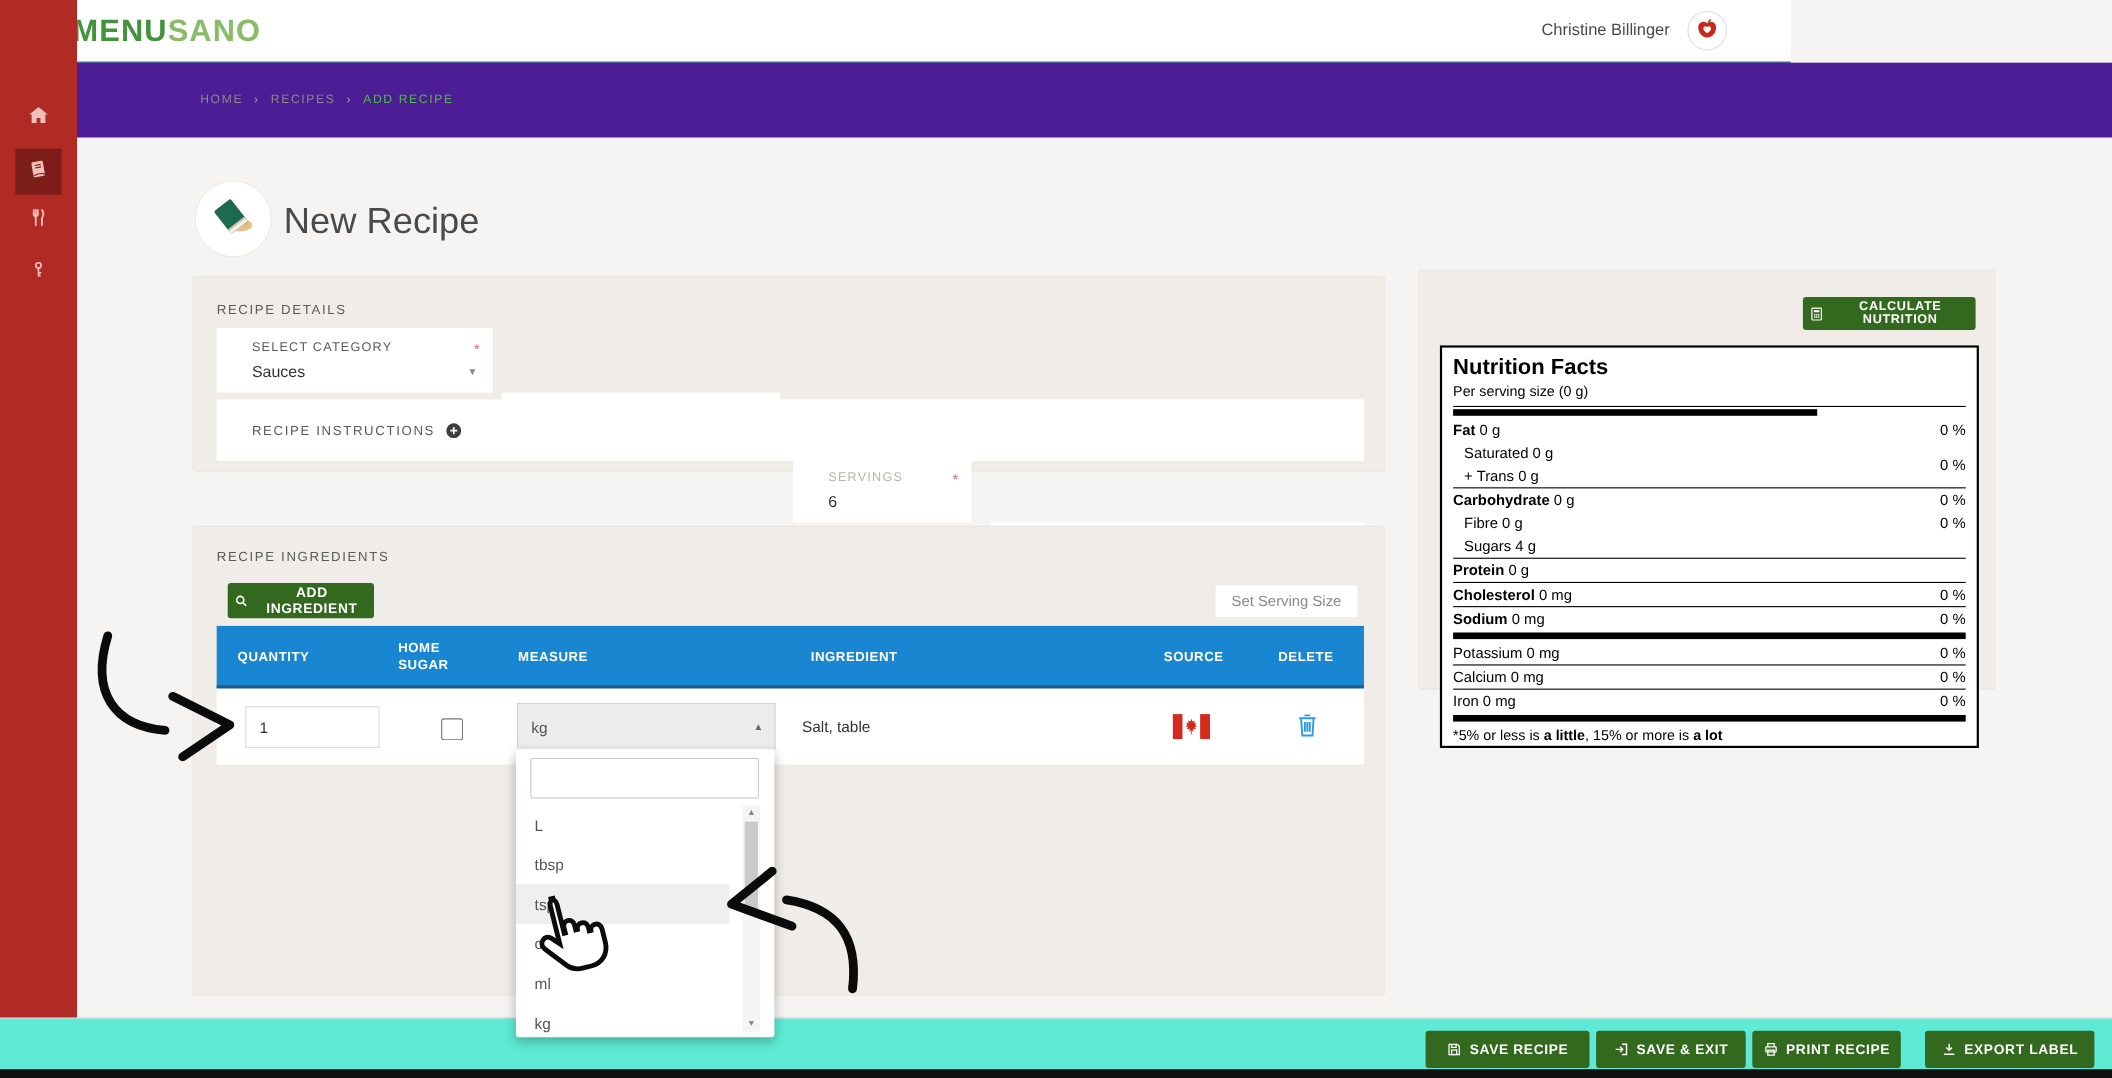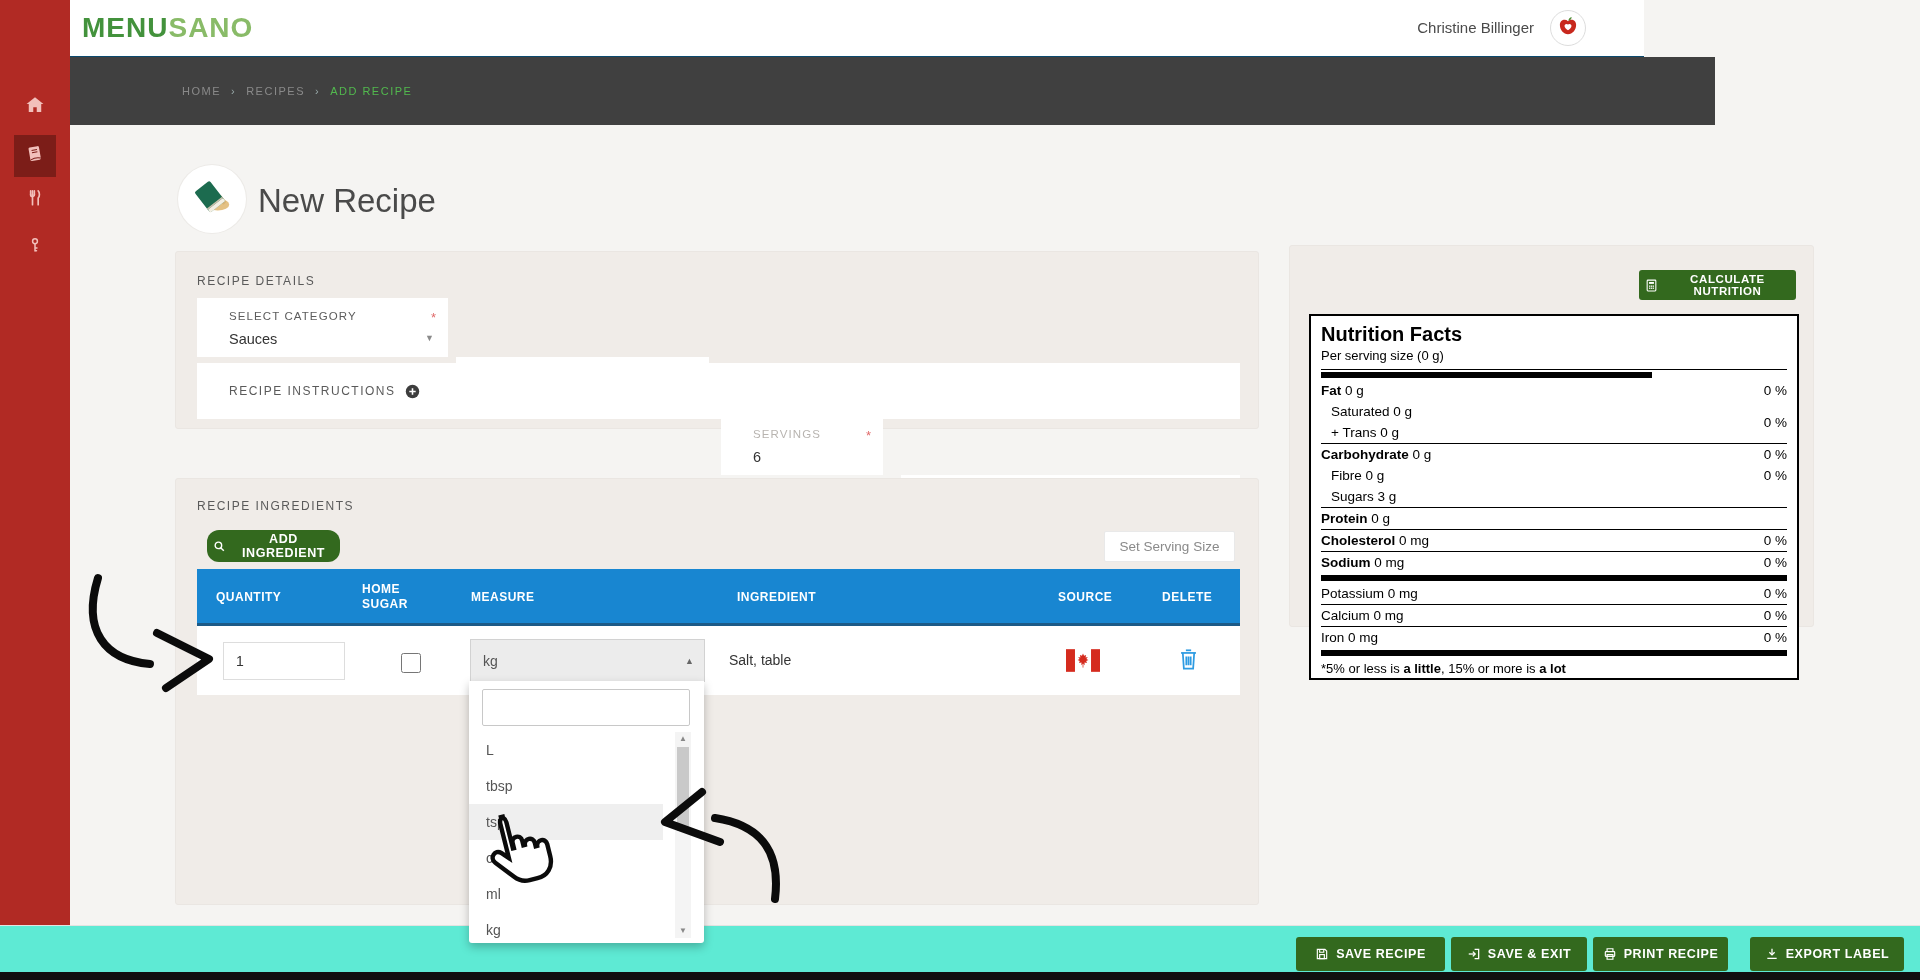--- a/index.html
+++ b/index.html
@@ -3,27 +3,27 @@
 <meta charset="utf-8">
 <style>
   html,body{margin:0;padding:0;background:#e9e9e9;font-family:"Liberation Sans",sans-serif;}
   #app{position:relative;width:1920px;height:980px;background:#f5f4f2;overflow:hidden;}
   .abs{position:absolute;}
   
   .sidebar{left:0;top:0;width:70px;height:925px;background:#b12a24;z-index:10;}
   .side-item{position:absolute;left:0;width:70px;height:44px;display:flex;align-items:center;justify-content:center;cursor:pointer;}
   .side-item.active{left:14px;width:42px;height:42px;background:#7c1d18;}
   
-  .topbar{left:70px;top:0;width:1574px;height:56px;background:#ffffff;border-bottom:1px solid #0c4a6e;}
+  .topbar{left:54px;top:0;width:1574px;height:56px;background:#ffffff;border-bottom:1px solid #0c4a6e;}
   .logo{position:absolute;left:12px;top:12px;font-size:28px;font-weight:600;letter-spacing:1px;}
   .logo .p1{color:#43923c;} .logo .p2{color:#89bb68;}
   .username{position:absolute;right:110px;top:19px;font-size:15px;color:#4a4a4a;}
   .avatar{position:absolute;right:58px;top:10px;width:34px;height:34px;border-radius:50%;border:1px solid #ddd;background:#fff;display:flex;align-items:center;justify-content:center;cursor:pointer;}
   
-  .crumbbar{left:70px;top:57px;width:1645px;height:68px;background:#404040;}
+  .crumbbar{left:70px;top:57px;width:1850px;height:68px;background:#4c1d95;}
   .crumbs{position:absolute;left:112px;top:28px;font-size:11px;letter-spacing:1.5px;color:#8a8a8a;display:flex;gap:10px;align-items:center;}
   .crumbs .sep{color:#9aa;font-size:11px;}
   .crumbs .active-crumb{color:#52b94e;}
   .crumbs span{cursor:pointer;}
   
   .title-circle{left:178px;top:165px;width:68px;height:68px;background:#fff;border-radius:50%;box-shadow:0 0 0 1px #eceae7;display:flex;align-items:center;justify-content:center;}
   .page-title{left:258px;top:182px;font-size:33px;font-weight:400;color:#4a4a4a;}
   
   .panel{background:#f0ece8;border:1px solid #eae6e2;border-radius:3px;box-sizing:border-box;}
   .sec-label{font-size:12px;letter-spacing:1.5px;color:#5a5a5a;}
@@ -186,21 +186,21 @@
         <svg width="17" height="17" viewBox="0 0 24 24">
             <circle cx="12" cy="12" r="9.5" fill="#3d3d3d"></circle>
             <path d="M12 7.5v9M7.5 12h9" stroke="#fff" stroke-width="2.2"></path>
           </svg>
       </span>
     </div>
   </div>
 
   <div class="abs panel" style="left:175px;top:478px;width:1084px;height:427px;">
     <div class="abs sec-label" style="left:21px;top:20px;">RECIPE INGREDIENTS</div>
-    <button class="abs btn-green" style="left:31px;top:51px;width:133px;height:32px;border-radius:12px;">
+    <button class="abs btn-green" style="left:31px;top:51px;width:133px;height:32px;">
       <span style="display:flex;">
         <svg width="13" height="13" viewBox="0 0 24 24">
             <g stroke="#fff" stroke-width="2.6" fill="none">
               <circle cx="10" cy="10" r="6"></circle>
               <path d="M14.6 14.6 20 20"></path>
             </g>
           </svg>
       </span>
       <span>ADD INGREDIENT</span>
     </button>
@@ -300,21 +300,21 @@
       <hr class="nf-thin">
       <div class="nf-row">
         <span><b class="nf">Carbohydrate</b><span> 0 g</span></span>
         <span>0 %</span>
       </div>
       <div class="nf-row">
         <span class="nf-ind">Fibre 0 g</span>
         <span>0 %</span>
       </div>
       <div class="nf-row">
-        <span class="nf-ind">Sugars 3 g</span>
+        <span class="nf-ind">Sugars 4 g</span>
           <span></span>
       </div>
       <hr class="nf-thin">
       <div class="nf-row">
         <span><b class="nf">Protein</b><span> 0 g</span></span>
           <span></span>
       </div>
       <hr class="nf-thin">
       <div class="nf-row">
         <span><b class="nf">Cholesterol</b><span> 0 mg</span></span>

